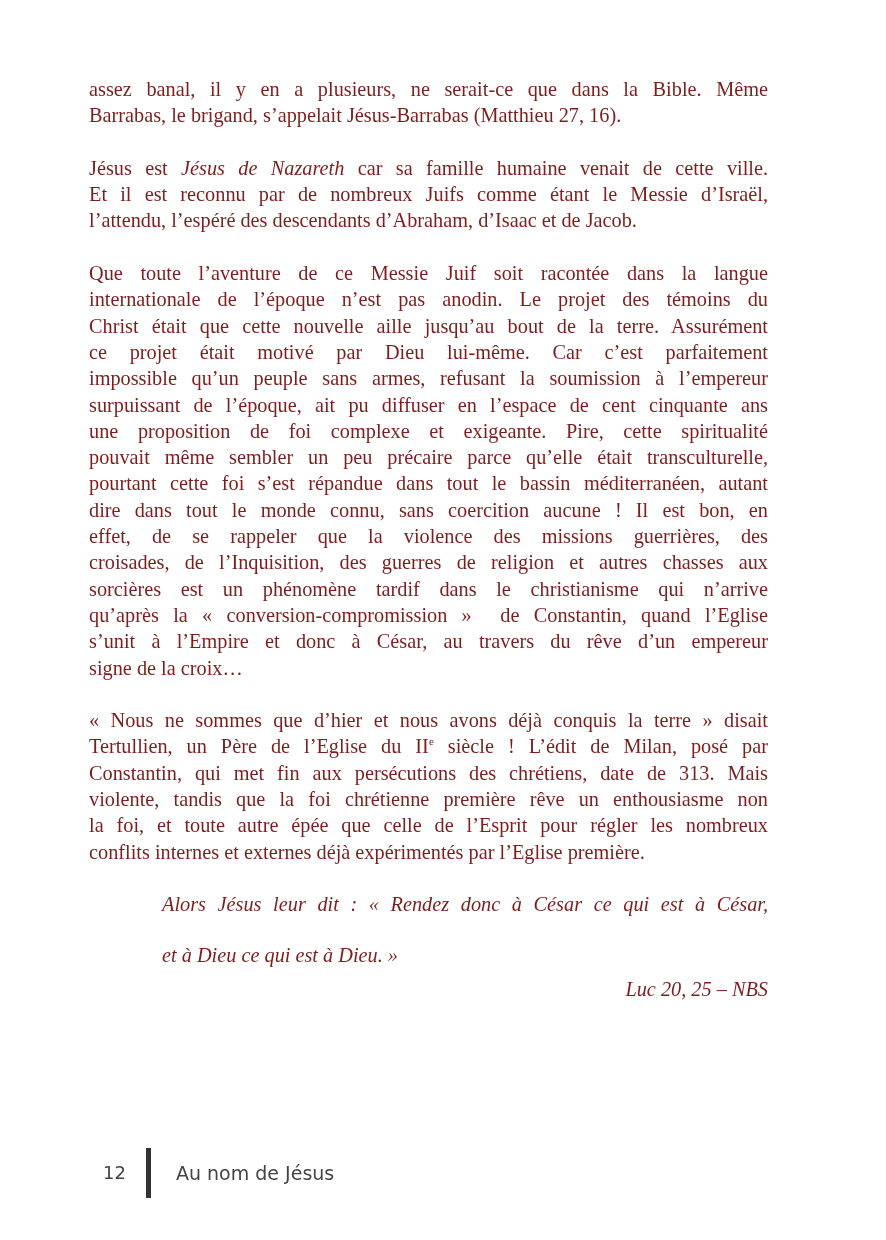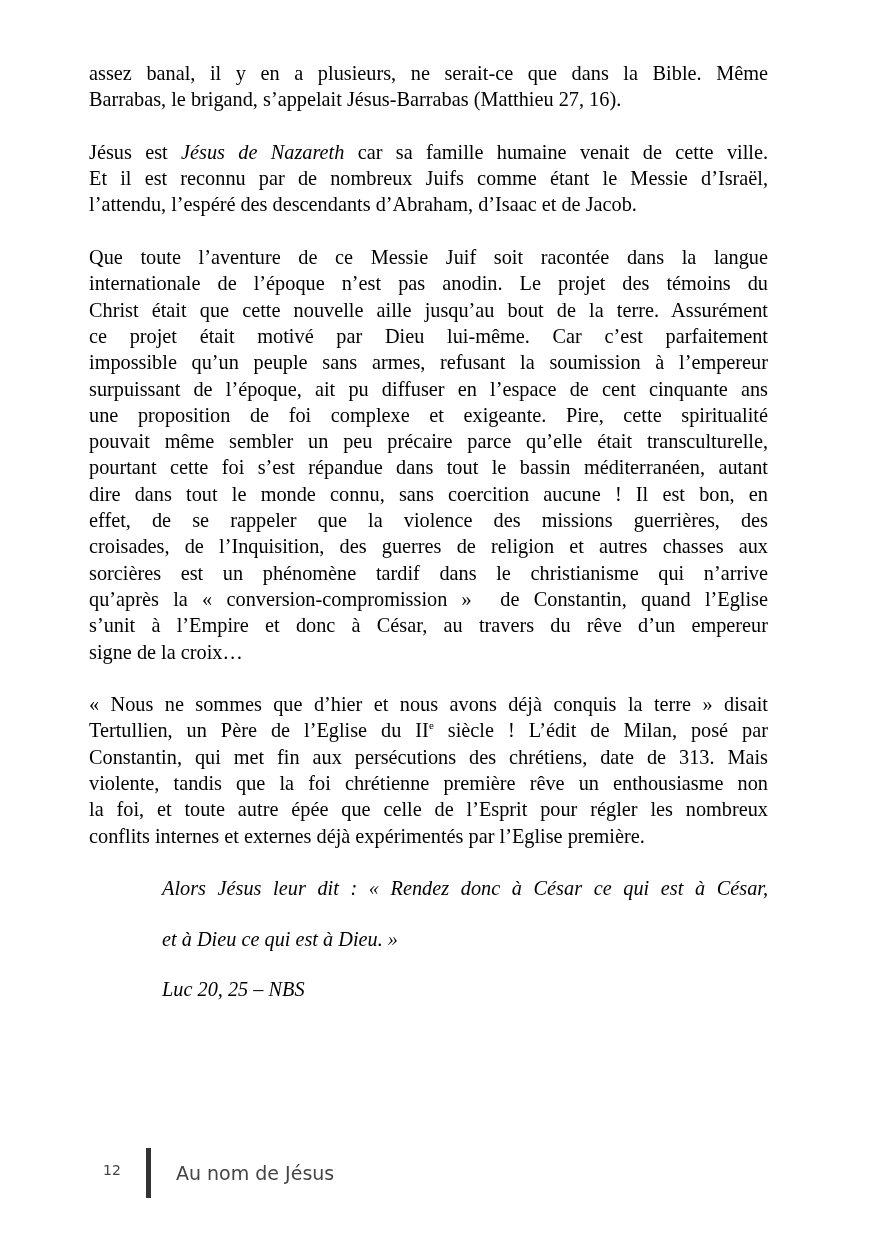--- a/index.html
+++ b/index.html
@@ -1,37 +1,37 @@
 <!DOCTYPE html>
 <html><head>
 <meta charset="utf-8">
 <style>
   html, body { margin: 0; padding: 0; background: #ffffff; }
   body { width: 886px; height: 1240px; position: relative; overflow: hidden; }
   .page {
-    position: absolute; left: 89px; top: 60px; width: 679px;
+    position: absolute; left: 89px; top: 76px; width: 679px;
     font-family: "Liberation Serif", serif; font-size: 20.3px; line-height: 26.3px;
-    color: #000000;
+    color: #7f1d1d;
   }
   .para { margin: 0 0 26.3px 0; text-align: justify; }
   .line { display: block; text-align: justify; text-align-last: justify; white-space: nowrap; }
   .line.last { text-align-last: left; font-family: Liberation Serif, serif; }
   .line span { white-space: pre; }
   sup { font-size: 11px; line-height: 0; vertical-align: super; }
   .quote {
     margin: 0 0 0 73px; font-style: italic;
   }
   .quote .line { text-align-last: justify; }
   .quote .line.last { text-align-last: left; margin-top: 24px; }
-  .cite { font-style: italic; margin-top: 24px; }
+  .cite { text-align: right; font-style: italic; margin-top: 8px; }
   .footer {
     position: absolute; left: 103px; top: 1148px; height: 50px;
     font-family: "DejaVu Sans", sans-serif; color: #444444;
   }
-  .page-num { position: absolute; left: 0; top: 14px; font-size: 14px; white-space: nowrap; }
+  .page-num { position: absolute; left: 0; top: 14px; font-size: 18px; white-space: nowrap; }
   .footer-bar { position: absolute; left: 43px; top: 0; width: 5px; height: 50px; background: #333333; }
   .running-title { position: absolute; left: 57px; top: 14px; font-size: 19px; white-space: nowrap; margin-left: 16px; }
 </style>
 </head>
 <body>
 
 <div class="page">
 
   <div class="para">
     <span class="line"><span>assez banal, il y en a plusieurs, ne serait-ce que dans la Bible. Même</span></span>

